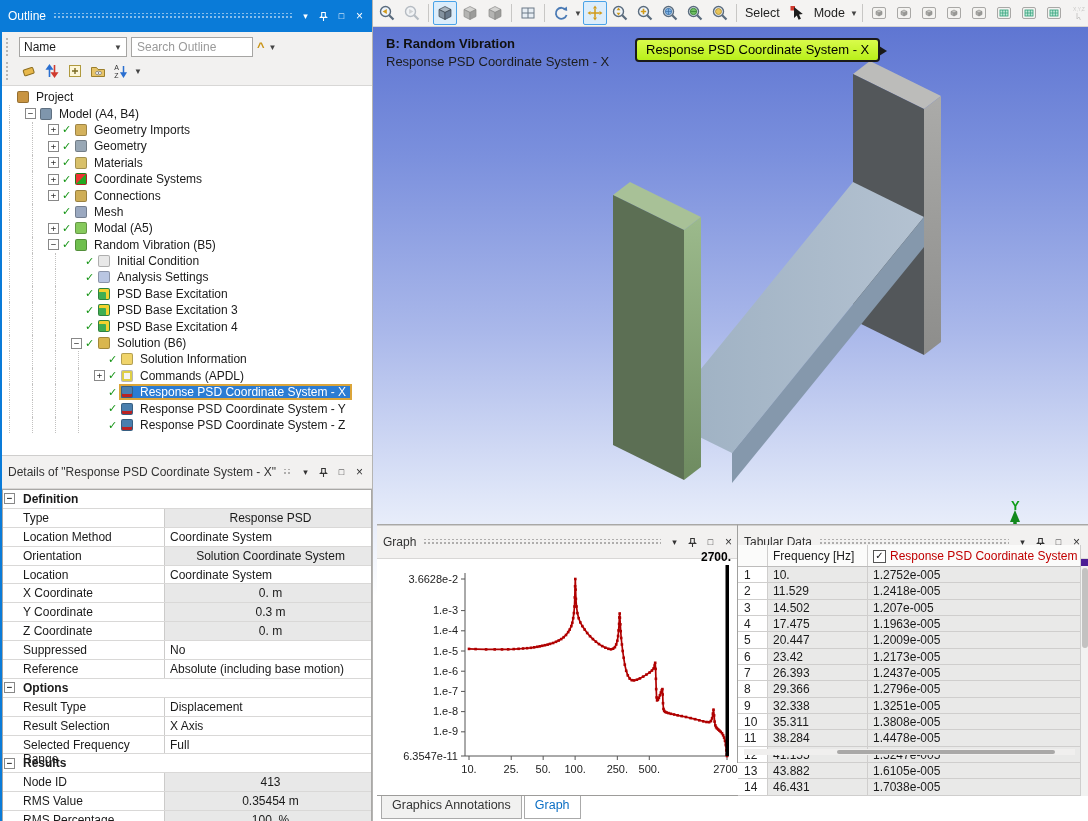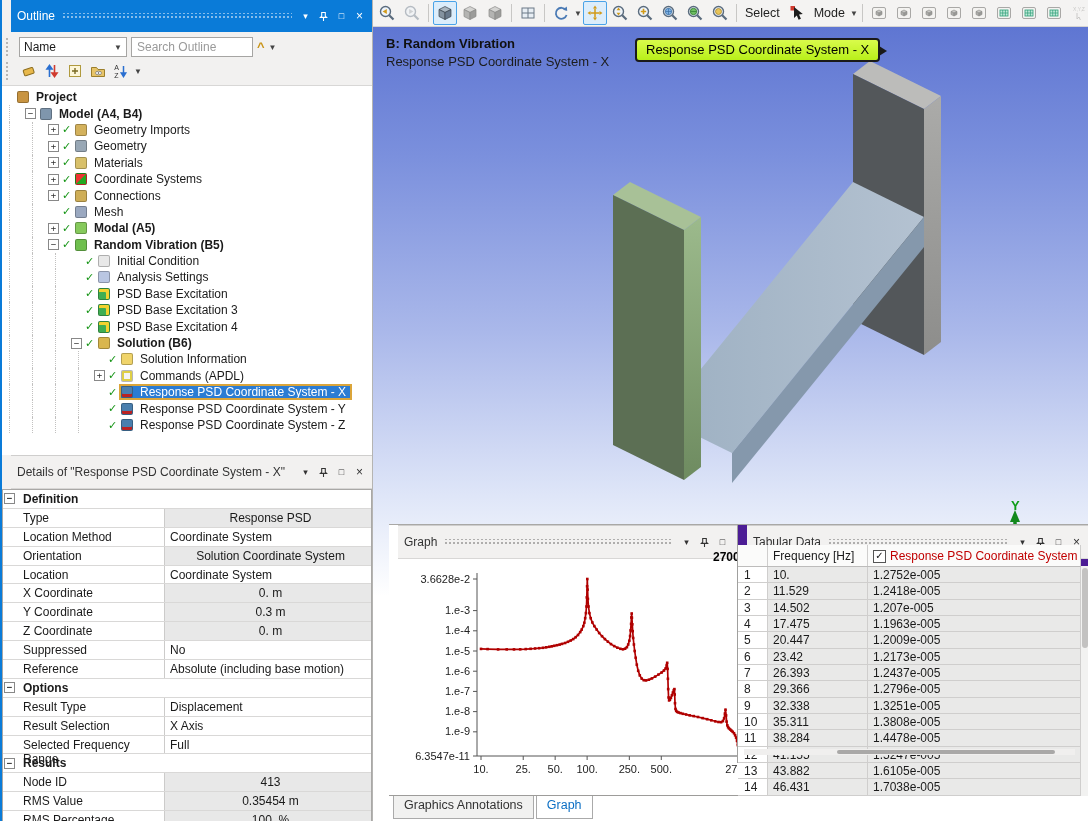--- a/index.html
+++ b/index.html
@@ -2,21 +2,21 @@
 <html><head>
 <meta charset="utf-8">
 <style>
   html,body{margin:0;padding:0;background:#666;}
   #window{position:relative;width:1088px;height:821px;background:#fff;overflow:hidden;
     font-family:"Liberation Sans","DejaVu Sans",sans-serif;font-size:12px;color:#1a1a1a;
     outline:1px solid #13314f;}
   
   #left-col{position:absolute;left:0;top:0;width:372px;height:821px;background:#f2f1f0;
     border-left:2px solid #0a7bd8;box-sizing:border-box;}
-  .titlebar{height:20px;display:flex;align-items:center;padding:16px 6px;gap:5px;box-sizing:border-box;margin-left:9px;}
+  .titlebar{height:20px;display:flex;align-items:center;padding:16px 6px;gap:5px;box-sizing:border-box;}
   .titlebar.blue{background:#0a7bd8;color:#fff;}
   .titlebar.light{background:#f2f1f0;color:#333;border-top:1px solid #cfcecd;border-bottom:1px solid #d8d7d6;}
   .tdots{flex:1;height:7px;background-image:radial-gradient(circle,rgba(0,0,0,.28) 1px,transparent 1.3px);
     background-size:4px 4px;background-position:0 2px;margin:0 2px;}
   .titlebar.blue .tdots{background-image:radial-gradient(circle,rgba(255,255,255,.5) 1px,transparent 1.3px);}
   .tb-ic{width:13px;text-align:center;font-size:9px;line-height:18px;cursor:default;}
   .tb-ic.x{font-size:12px;}
   .tb-ic svg{vertical-align:middle;}
   #outline-toolbar{background:#f2f1f0;padding:3px 4px 2px 4px;}
   .otb-row{display:flex;align-items:center;gap:4px;height:24px;}
@@ -32,21 +32,21 @@
   #tree{background:#fff;height:370px;overflow:hidden;border-top:1px solid #d8d7d6;padding-top:3px;box-sizing:border-box;}
   .trow{display:flex;align-items:center;height:16.4px;white-space:nowrap;}
   .tguide{display:inline-block;width:16px;height:100%;flex:none;border-left:1px dotted #c2c1c0;margin-left:7px;box-sizing:border-box;}
   .texp{display:inline-flex;width:9px;height:9px;border:1px solid #888;background:#fff;flex:none;
     align-items:center;justify-content:center;font-size:9px;line-height:7px;color:#333;margin-right:3px;
     font-family:"DejaVu Sans Mono",monospace;}
   .texp.none{visibility:hidden;}
   .tcheck{color:#149414;font-weight:bold;font-size:11px;width:12px;flex:none;}
   .ti{display:inline-block;width:12px;height:12px;border-radius:2px;margin:0 4px 0 1px;flex:none;border:1px solid rgba(0,0,0,.25);box-sizing:border-box;}
   .tlabel{padding:0 3px;}
-  .tbold{font-weight:bold;}
+  .tbold{font-weight:normal;}
   .selwrap{display:flex;align-items:center;background:#2b7cd3;color:#fff;outline:2px solid #dba53a;outline-offset:-1px;padding-right:2px;}
   
   .ti-project{background:#c89441;} .ti-model{background:#7f96ad;}
   .ti-geoimp{background:#d3b15c;} .ti-geometry{background:#98a7b5;}
   .ti-materials{background:#d8c06a;} .ti-csys{background:linear-gradient(135deg,#e33 45%,#2a2 55%);}
   .ti-connections{background:#cfae57;} .ti-mesh{background:#9aa8c0;}
   .ti-modal{background:#86c95c;} .ti-randvib{background:#6fbf4e;}
   .ti-initcond{background:#e8e8e8;} .ti-settings{background:#b9c6e2;}
   .ti-psd{background:#3fae52;box-shadow:inset -3px 3px 0 #f2d22e;}
   .ti-solution{background:#d9b64e;} .ti-solinfo{background:#f0d46a;}
@@ -77,21 +77,21 @@
   #vp-annotation{position:absolute;left:262px;top:11px;height:20px;line-height:20px;padding:0 9px;
     background:linear-gradient(180deg,#d9fb4b,#b8ef1a);border:2px solid #1a1a1a;border-radius:4px;
     font-size:13px;color:#000;}
   #vp-annotation:after{content:"";position:absolute;right:-9px;top:6px;border-left:8px solid #1a1a1a;
     border-top:5px solid transparent;border-bottom:5px solid transparent;}
   #model-svg,#triad-svg{position:absolute;}
   #model-svg{left:0;top:0;}
   #triad-svg{right:18px;bottom:6px;}
   .triad-lab{font-size:13px;font-weight:bold;}
   
-  #graph-panel{position:absolute;left:16px;top:524px;width:364px;height:297px;background:#fff;border-top:1px solid #a9a8a6;box-sizing:border-box;}
+  #graph-panel{position:absolute;left:4px;top:524px;width:364px;height:297px;background:#fff;border-top:1px solid #a9a8a6;box-sizing:border-box;}
   #chart{position:absolute;left:0;top:22px;}
   #graph-tabbar{position:absolute;left:0;right:0;top:270px;height:23px;border-top:1px solid #9d9c9a;background:#fff;display:flex;padding-left:4px;}
   .gtab{padding:2px 10px 3px 10px;border:1px solid #aaa;border-top:none;background:#f1f1f0;color:#333;margin-right:2px;font-size:12.5px;}
   .gtab.active{background:#fff;color:#0c6fc4;}
   #tabular-panel{position:absolute;left:364px;top:524px;width:352px;height:239px;background:#4c1d95;
     border-top:1px solid #a9a8a6;border-left:1px solid #a0a09e;box-sizing:border-box;}
   #tab-grid{position:absolute;left:0;top:20px;right:8px;}
   .xhead{display:flex;height:21px;border-bottom:1px solid #bdbcbb;background:#fbfbfa;align-items:center;}
   .xrow{display:flex;height:16.35px;}
   .xc{box-sizing:border-box;border-right:1px solid #cfcecd;border-bottom:1px solid #cfcecd;padding:1px 0 0 5px;overflow:hidden;white-space:nowrap;}
@@ -312,21 +312,21 @@
             <span class="ti ti-psd"></span>
             <span class="tlabel">PSD Base Excitation 3</span>
           </span>
         </div>
         <div class="trow">
           <span class="tguide"></span>
           <span class="tguide"></span>
           <span class="tguide"></span>
           <span class="texp none">−</span>
           <span class="tcheck">✓</span>
-          <span style="display: flex; align-items: center;">
+          <span style="display: flex; align-items: flex-start;">
             <span class="ti ti-psd"></span>
             <span class="tlabel">PSD Base Excitation 4</span>
           </span>
         </div>
         <div class="trow">
           <span class="tguide"></span>
           <span class="tguide"></span>
           <span class="tguide"></span>
           <span class="texp">−</span>
           <span class="tcheck">✓</span>

